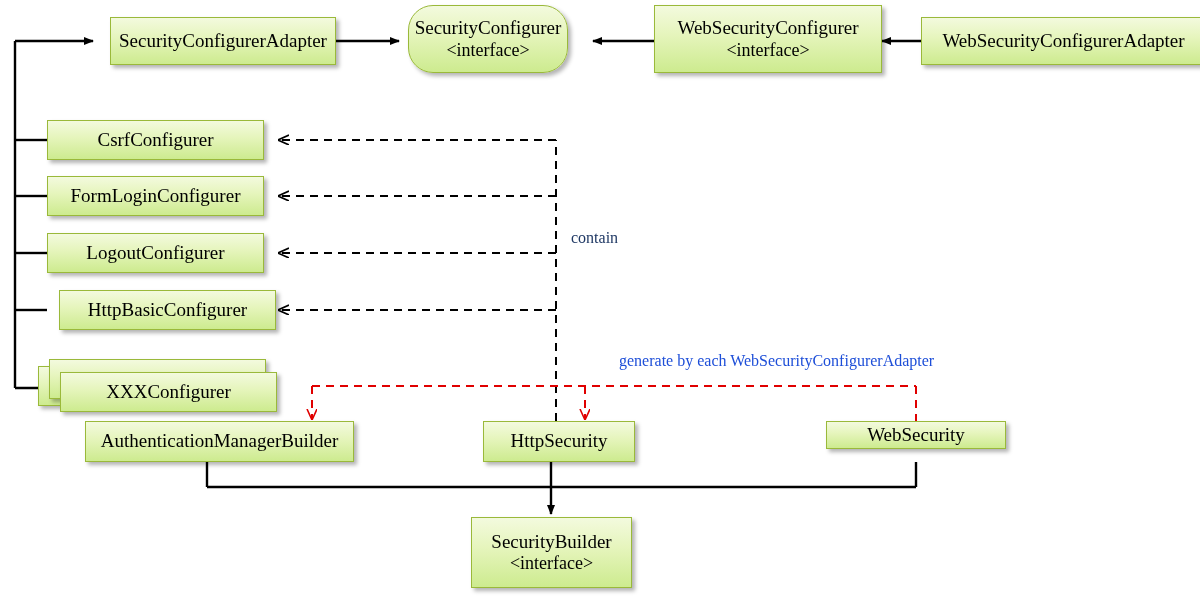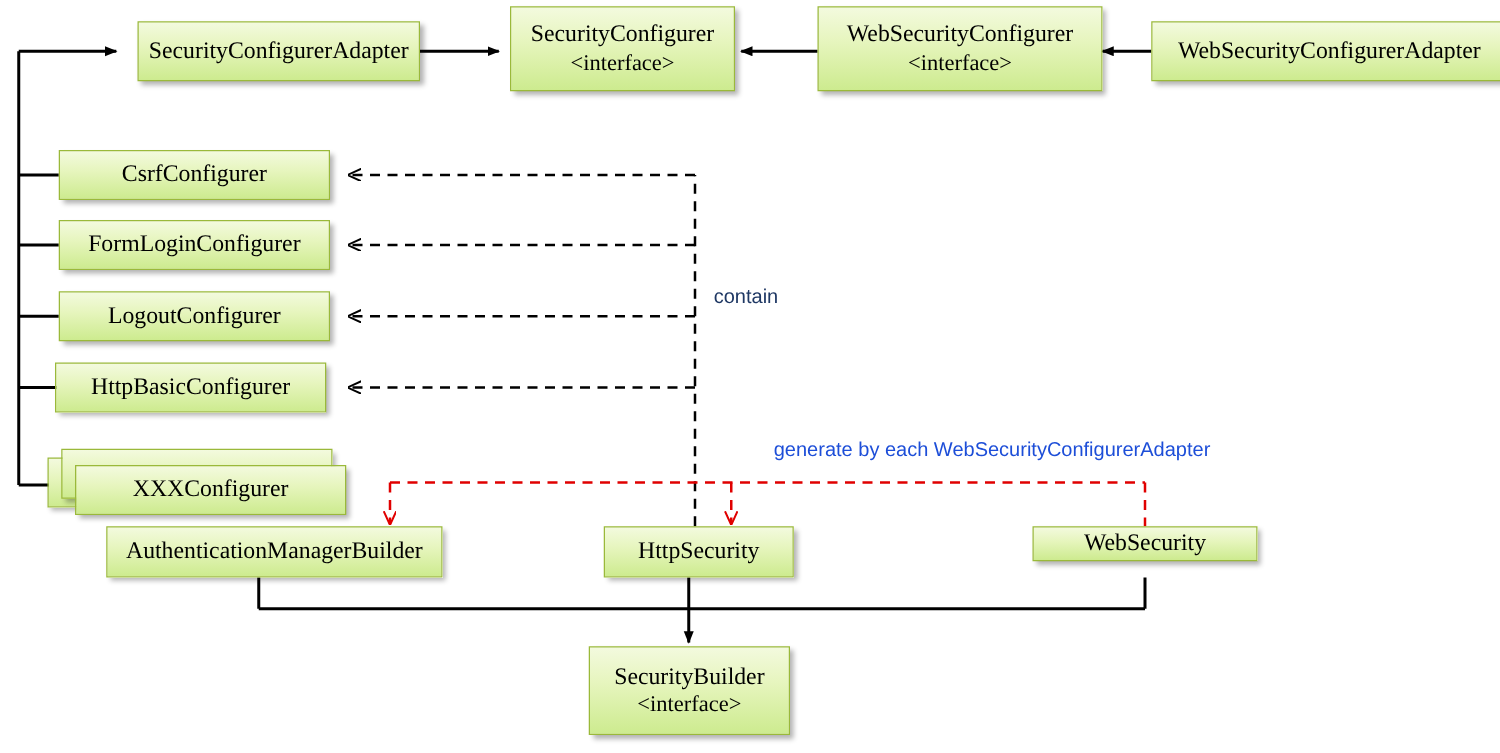--- a/index.html
+++ b/index.html
@@ -47,21 +47,21 @@
   .stack-layer {
     position: absolute;
     box-sizing: border-box;
     border: 1px solid #9ab93a;
     background: linear-gradient(to bottom, #f3fade 0%, #e6f5bd 42%, #cdeb8f 100%);
     box-shadow: 3px 3px 4px rgba(0,0,0,0.30);
   }
   .label {
     position: absolute;
     white-space: nowrap;
-    font-family: Liberation Sans, sans-serif;
+    font-family: Liberation Serif, serif;
   }
   .label-contain {
     color: #1f3864;
     font-size: 16px;
   }
   .label-generate {
     color: #1d4ed8;
     font-size: 16px;
   }
 </style>
@@ -128,21 +128,21 @@
       <path d="M207,487 L916,487"></path>
       <path d="M916,487 L916,462"></path>
       <path d="M551,462 L551,514" marker-end="url(#arrowBlack)"></path>
     </g>
   </svg>
 
   <div class="node" style="left:110px; top:17px; width:226px; height:48px;">
     <span>SecurityConfigurerAdapter</span>
   </div>
 
-  <div class="node" style="left:408px; top:5px; width:180px; height:68px;">
+  <div class="node" style="left:408px; top:5px; width:160px; height:68px;border-radius:25px;">
     <span>SecurityConfigurer</span>
     <span class="ln2">&lt;interface&gt;</span>
   </div>
 
   <div class="node" style="left:654px; top:5px; width:228px; height:68px;">
     <span>WebSecurityConfigurer</span>
     <span class="ln2">&lt;interface&gt;</span>
   </div>
 
   <div class="node" style="left:921px; top:17px; width:285px; height:48px;text-align:right;">
@@ -154,21 +154,21 @@
   </div>
 
   <div class="node" style="left:47px; top:176px; width:217px; height:40px;">
     <span>FormLoginConfigurer</span>
   </div>
 
   <div class="node" style="left:47px; top:233px; width:217px; height:40px;">
     <span>LogoutConfigurer</span>
   </div>
 
-  <div class="node" style="left:44px; top:290px; width:217px; height:40px;">
+  <div class="node" style="left:59px; top:290px; width:217px; height:40px;">
     <span>HttpBasicConfigurer</span>
   </div>
 
   <div class="stack-layer" style="left:38px; top:366px; width:217px; height:40px;"></div>
   <div class="stack-layer" style="left:49px; top:359px; width:217px; height:40px;"></div>
   <div class="node" style="left:60px; top:352px; width:217px; height:40px;margin-top:20px;">
     <span>XXXConfigurer</span>
   </div>
 
   <div class="node" style="left:85px; top:421px; width:269px; height:41px;text-align:right;">

